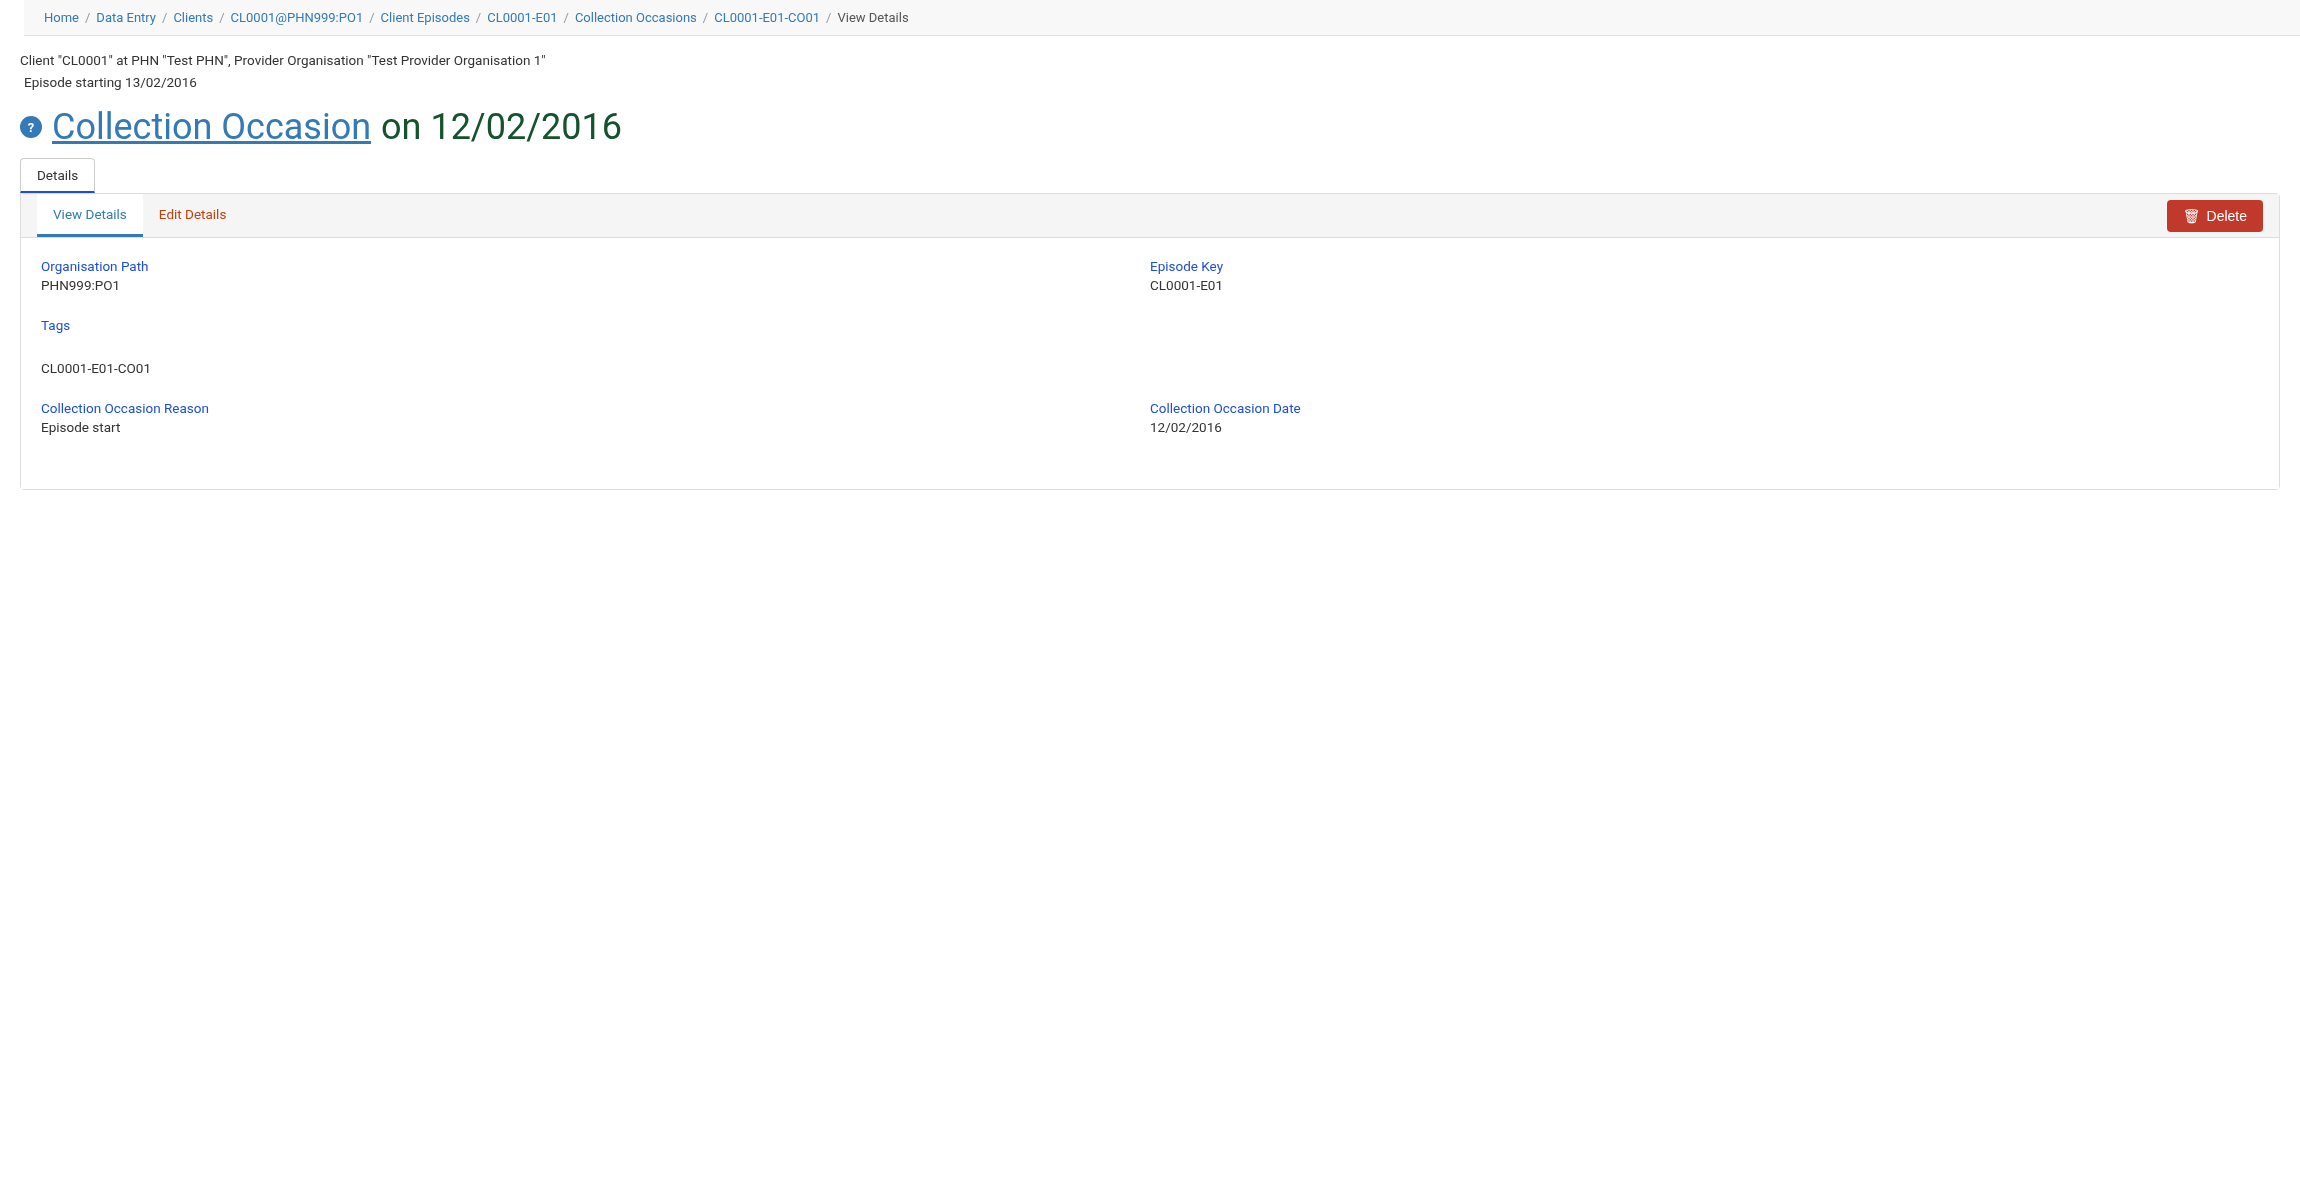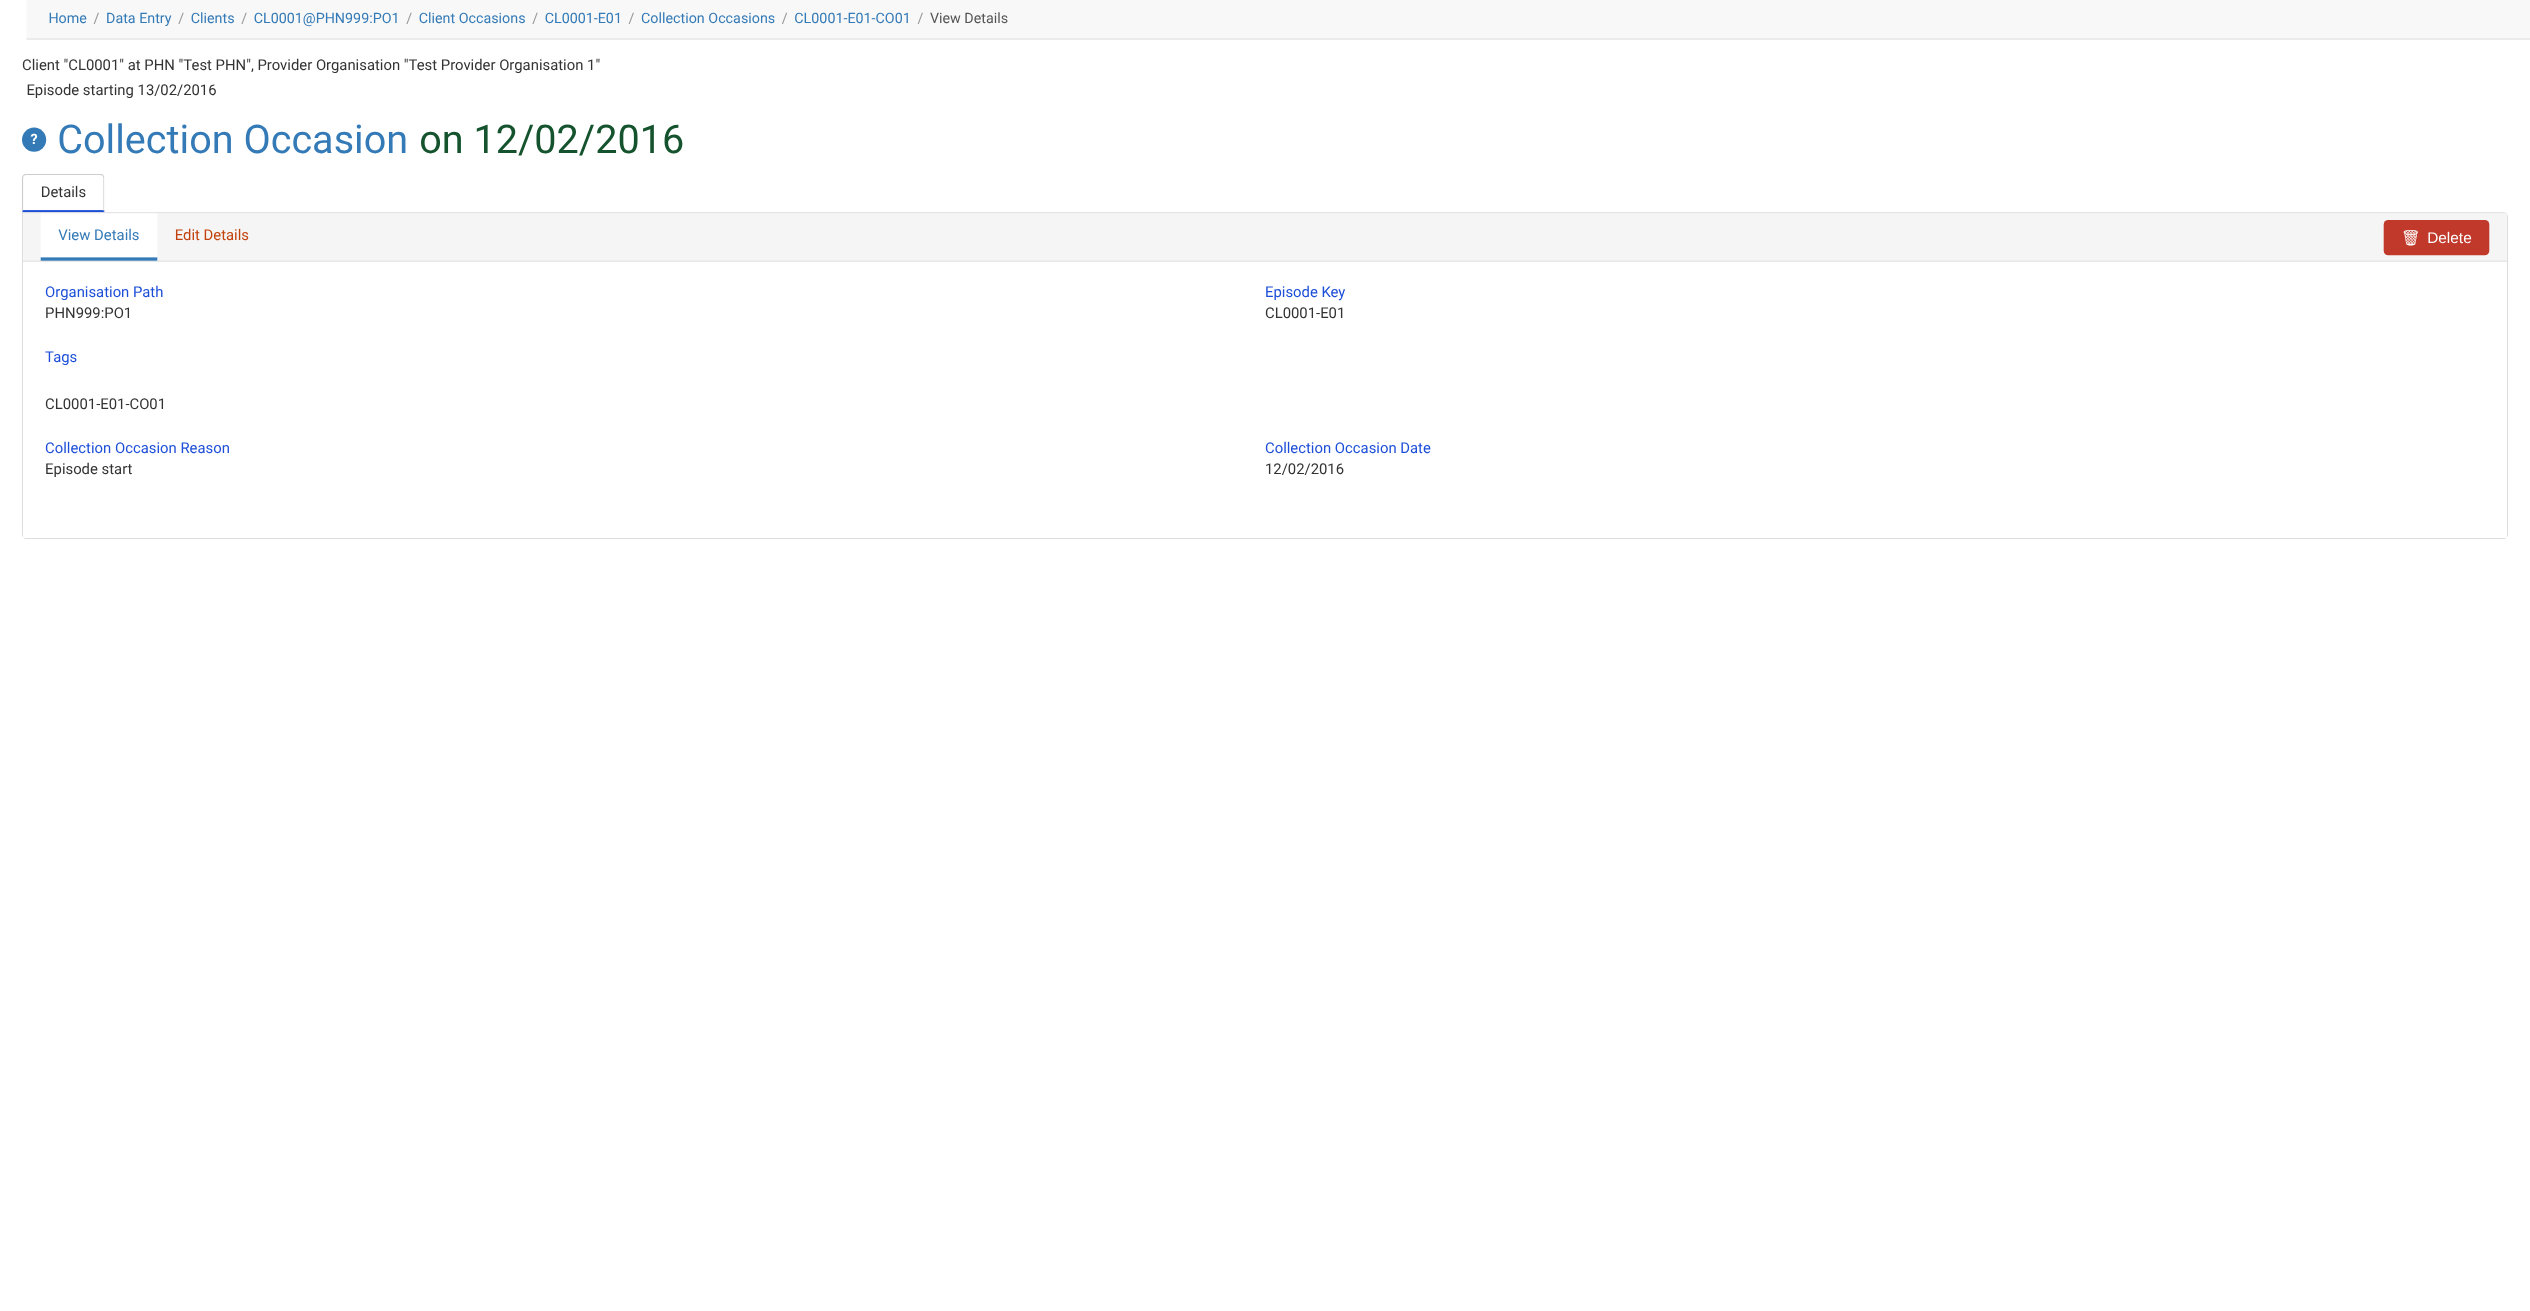--- a/index.html
+++ b/index.html
@@ -64,20 +64,21 @@
       display: flex;
       align-items: center;
       justify-content: center;
       flex-shrink: 0;
       cursor: pointer;
     }
     .page-title-link {
       font-size: 36px;
       font-weight: 400;
       color: #337ab7;
+      text-decoration: underline;
       cursor: pointer;
     }
     .page-title-suffix {
       font-size: 36px;
       font-weight: 400;
       color: #14532d;
     }
 
     
     .outer-tabs {
@@ -179,21 +180,21 @@
 
 <nav class="breadcrumb">
   <span class="breadcrumb-item">Home</span>
   <span class="breadcrumb-separator">/</span>
   <span class="breadcrumb-item">Data Entry</span>
   <span class="breadcrumb-separator">/</span>
   <span class="breadcrumb-item">Clients</span>
   <span class="breadcrumb-separator">/</span>
   <span class="breadcrumb-item">CL0001@PHN999:PO1</span>
   <span class="breadcrumb-separator">/</span>
-  <span class="breadcrumb-item">Client Occasions</span>
+  <span class="breadcrumb-item">Client Episodes</span>
   <span class="breadcrumb-separator">/</span>
   <span class="breadcrumb-item">CL0001-E01</span>
   <span class="breadcrumb-separator">/</span>
   <span class="breadcrumb-item">Collection Occasions</span>
   <span class="breadcrumb-separator">/</span>
   <span class="breadcrumb-item">CL0001-E01-CO01</span>
   <span class="breadcrumb-separator">/</span>
   <span class="breadcrumb-item active">View Details</span>
 </nav>
 

